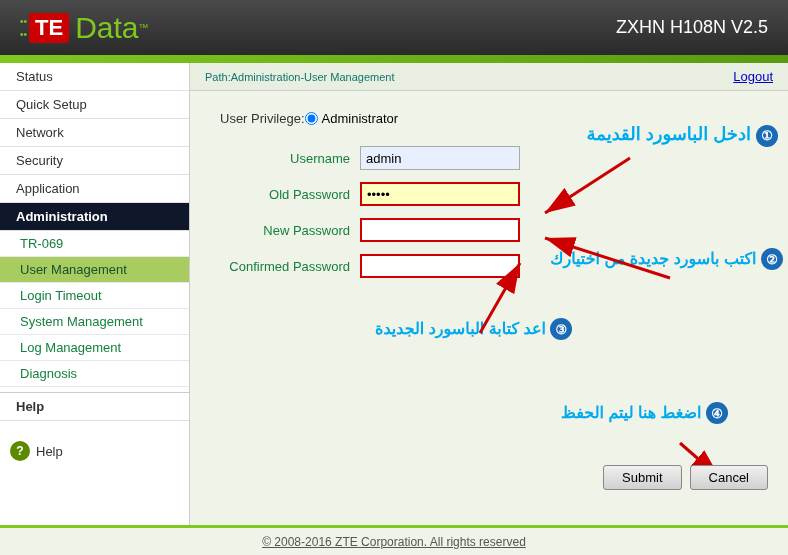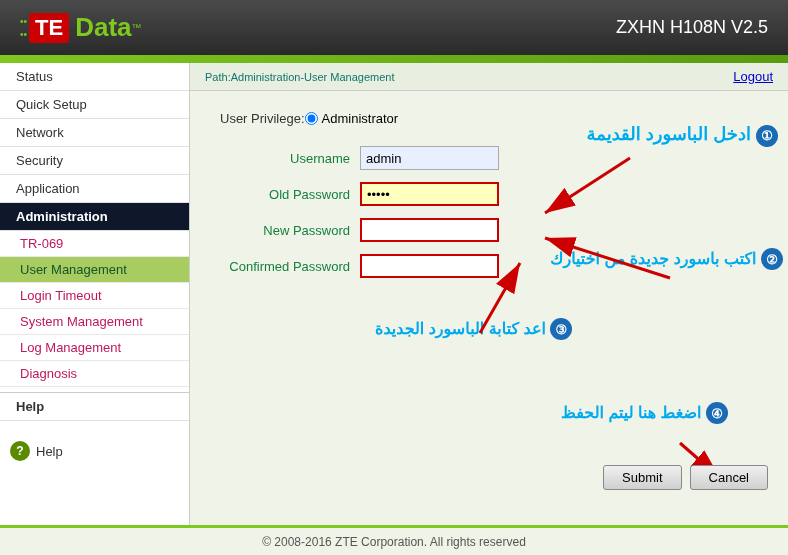--- a/index.html
+++ b/index.html
@@ -62,21 +62,21 @@
     }
     .sidebar-item.active-parent {
       background: #0f172a;
       color: #fff;
       font-weight: bold;
     }
     .sidebar-subitem {
       padding: 5px 10px 5px 20px;
       cursor: pointer;
       border-bottom: 1px solid #e8e8e8;
-      color: #be185d;
+      color: #15803d;
       font-size: 13px;
     }
     .sidebar-subitem.active {
       background: #a8cc60;
       color: #14532d;
     }
 
     .sidebar-help {
       padding: 10px;
       display: flex;
@@ -141,21 +141,21 @@
       margin-bottom: 12px;
     }
     .form-label {
       width: 140px;
       text-align: right;
       padding-right: 10px;
       color: #15803d;
       font-size: 13px;
     }
     .form-input {
-      width: 139px;
+      width: 160px;
       height: 24px;
       border: 1px solid #aaa;
       padding: 2px 5px;
       font-size: 13px;
       background: #fff;
     }
     .form-input.username-field { background: #e8f0ff; }
     .form-input.old-password-field { background: #ffffc0; border: 2px solid #cc0000; }
     .form-input.new-password-field { background: #fff; border: 2px solid #cc0000; }
     .form-input.confirm-password-field { background: #fff; border: 2px solid #cc0000; }
@@ -195,20 +195,21 @@
     
     .footer {
       height: 30px;
       background: #f0f4e8;
       border-top: 3px solid #7ec820;
       display: flex;
       align-items: center;
       justify-content: center;
       font-size: 12px;
       color: #555;
+      text-decoration: underline;
     }
 
     
     .btn-row {
       position: absolute;
       bottom: 35px;
       right: 20px;
       display: flex;
       gap: 8px;
     }
@@ -237,21 +238,21 @@
 </head>
 <body>
 
 <div class="header">
   <div class="logo-wrapper">
     <div class="logo-icon-dots">
       <span>••</span>
       <span>••</span>
     </div>
     <span class="logo-te">TE</span>
-    <span class="logo-data" style="color:#7ec820; font-size:26px; font-weight:bold; margin-left:2px;">Data</span>
+    <span class="logo-data" style="color:#7ec820; font-size:30px; font-weight:normal; margin-left:2px;">Data</span>
     <span style="color:#7ec820; font-size:10px; vertical-align:super;">™</span>
   </div>
   <div class="header-model">ZXHN H108N V2.5</div>
 </div>
 
 <div class="green-bar"></div>
 
 <div class="main-layout">
 
   <div class="sidebar">

